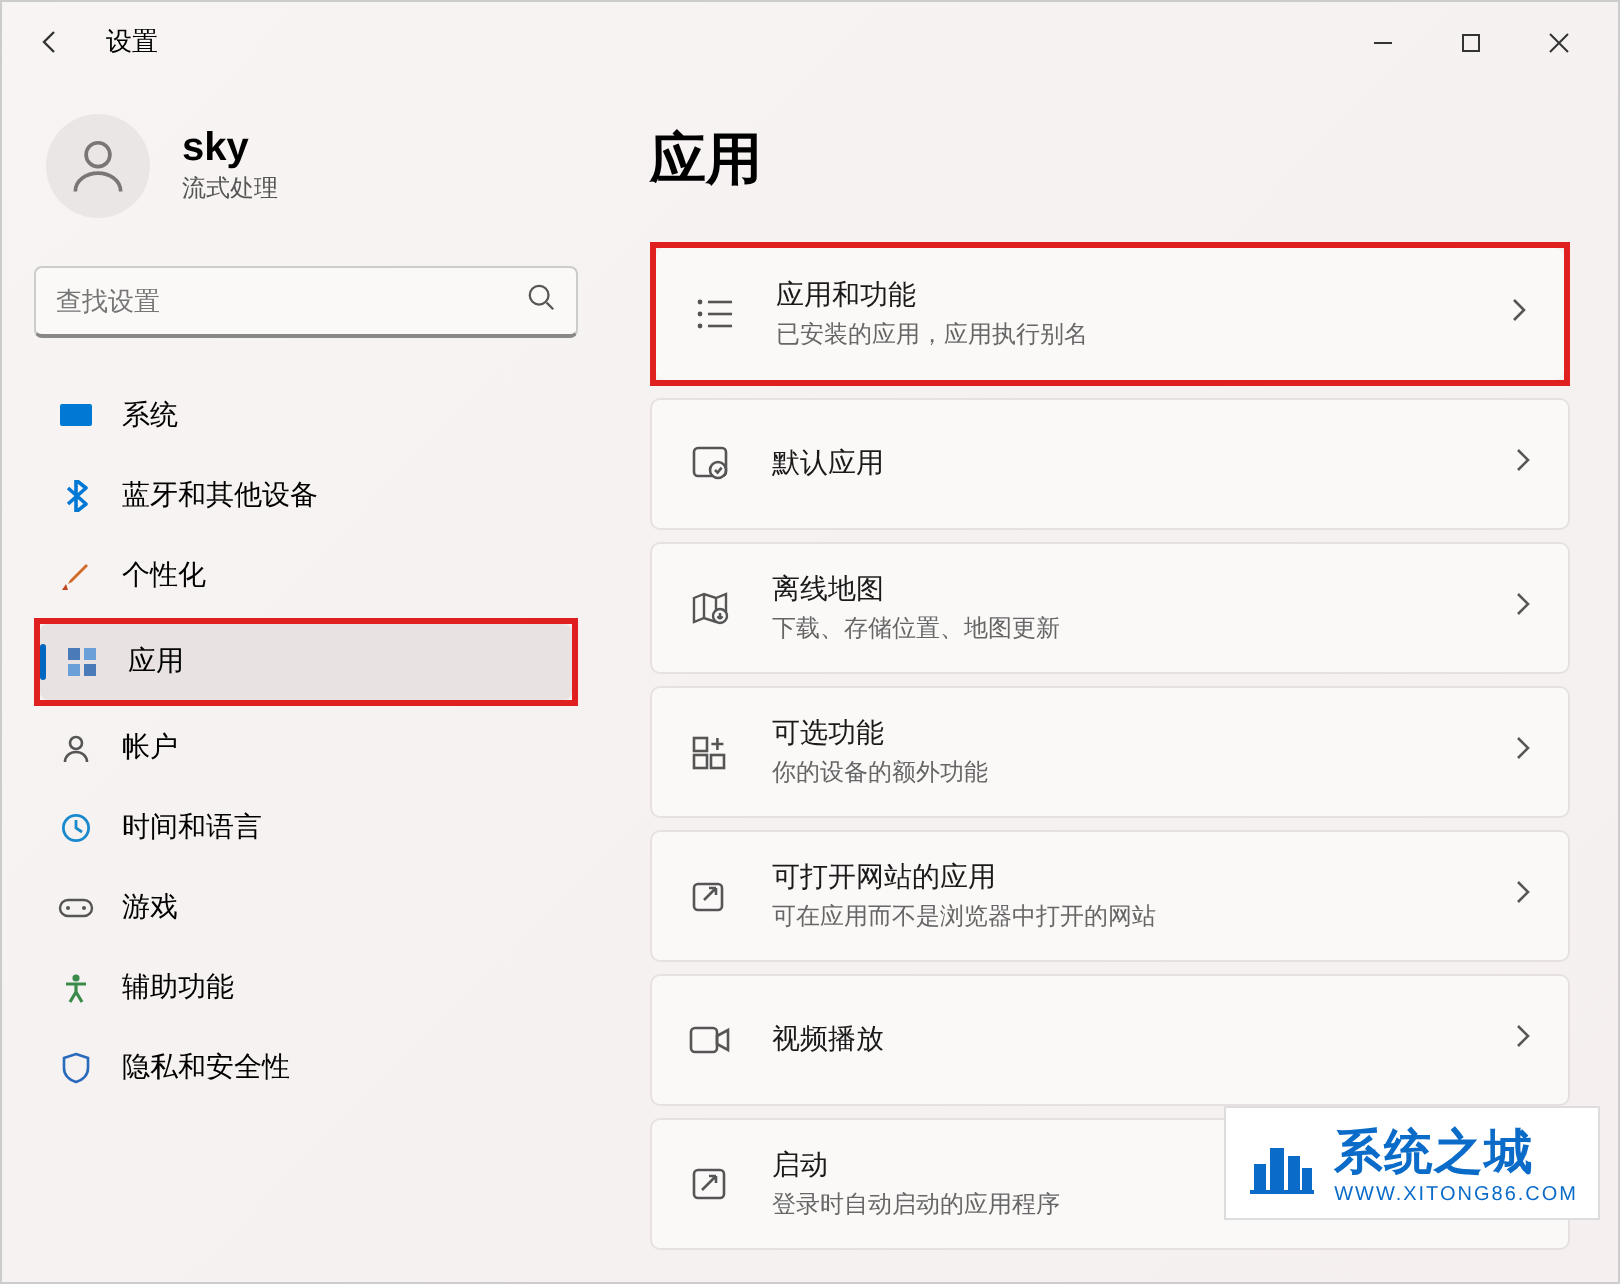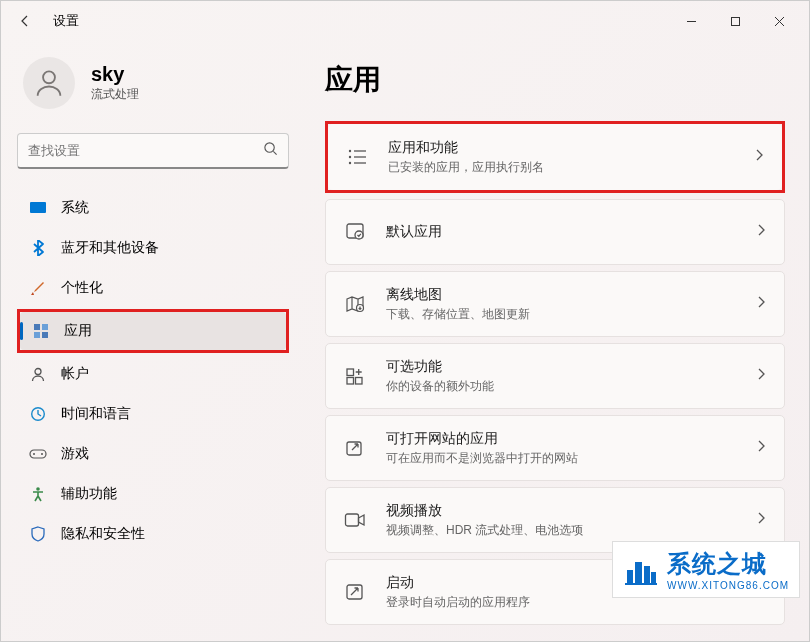--- a/index.html
+++ b/index.html
@@ -26,21 +26,21 @@
 .main { flex: 1; padding: 12px 24px 8px 24px; overflow-y: auto; }
 .page-title { font-size: 28px; font-weight: 600; margin-bottom: 22px; margin-top: 8px; }
 .card { background: #fbf9f8; border: 1px solid #e6e1e0; border-radius: 5px; height: 66px; display: flex; align-items: center; padding: 0 18px; margin-bottom: 6px; cursor: pointer; }
 .card-icon { width: 22px; height: 22px; margin-right: 20px; display: flex; align-items: center; justify-content: center; color: #555; }
 .card-text { flex: 1; }
 .card-title { font-size: 14px; color: #1a1a1a; }
 .card-desc { font-size: 12px; color: #666; margin-top: 2px; }
 .chevron { color: #666; }
 .highlight-apps { border: 3px solid #e02020; margin-bottom: 6px; }
 .highlight-sidebar { border: 3px solid #e02020; }
-.logo-watermark { position: absolute; bottom: 44px; right: 10px; background: #fff; padding: 6px 10px; display: flex; align-items: center; gap: 8px; border: 1px solid #ddd; }
+.logo-watermark { position: absolute; bottom: 32px; right: 10px; background: #fff; padding: 6px 10px; display: flex; align-items: center; gap: 8px; border: 1px solid #ddd; }
 .logo-watermark .big { font-size: 24px; font-weight: 700; color: #0a6cc8; letter-spacing: 1px; }
 .logo-watermark .url { font-size: 10px; color: #0a6cc8; display:block; letter-spacing: 1px; }
 </style>
 </head>
 <body>
 
 <div class="window">
   <div class="titlebar">
     <div class="back-btn">
       <svg width="16" height="16" viewBox="0 0 16 16">
@@ -271,21 +271,20 @@
 
       <div class="card">
         <span class="card-icon">
             <svg width="22" height="16" viewBox="0 0 22 16">
               <rect x="1.5" y="2" width="13" height="12" rx="2" fill="none" stroke="#555" stroke-width="1.3"></rect>
               <path d="M14.5 6 L20 3 L20 13 L14.5 10 Z" fill="none" stroke="#555" stroke-width="1.3"></path>
             </svg>
           </span>
         <div class="card-text">
           <div class="card-title">视频播放</div>
-          <div class="card-desc">视频调整、HDR 流式处理、电池选项</div>
         </div>
         <span class="chevron"><svg width="10" height="14" viewBox="0 0 10 14">
               <path d="M3 2 L8 7 L3 12" stroke="#555" stroke-width="1.3" fill="none"></path>
             </svg></span>
       </div>
 
       <div class="card">
         <span class="card-icon">
             <svg width="20" height="18" viewBox="0 0 20 18">
               <rect x="2" y="2" width="15" height="14" rx="2" fill="none" stroke="#555" stroke-width="1.3"></rect>

